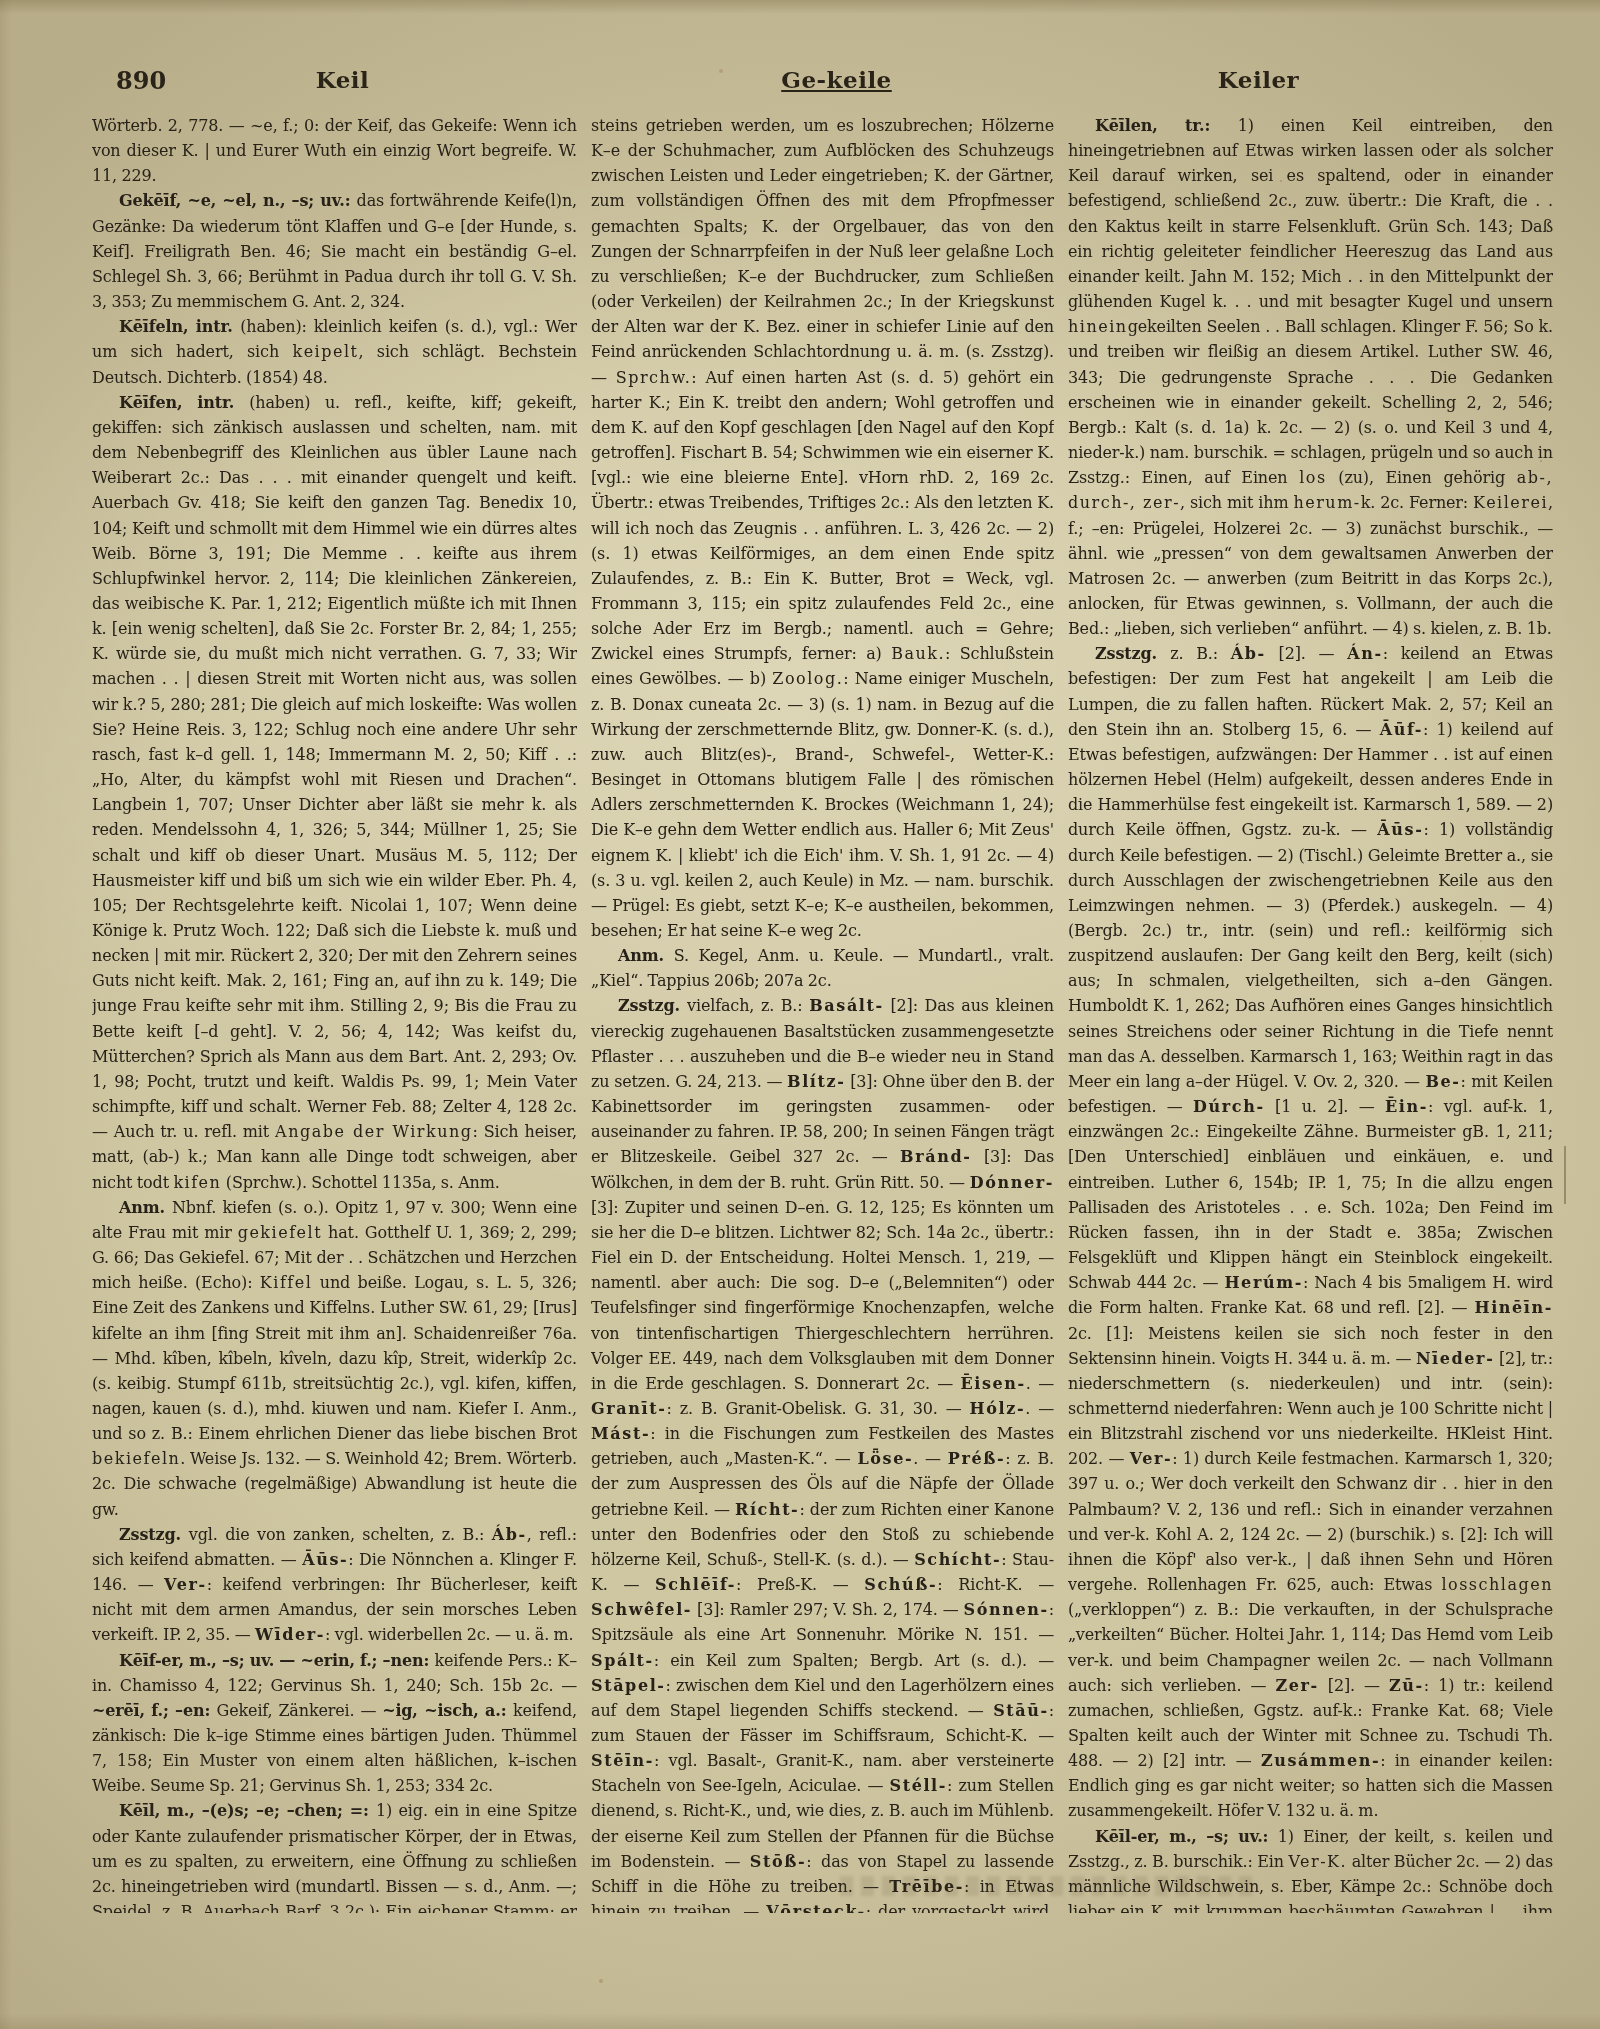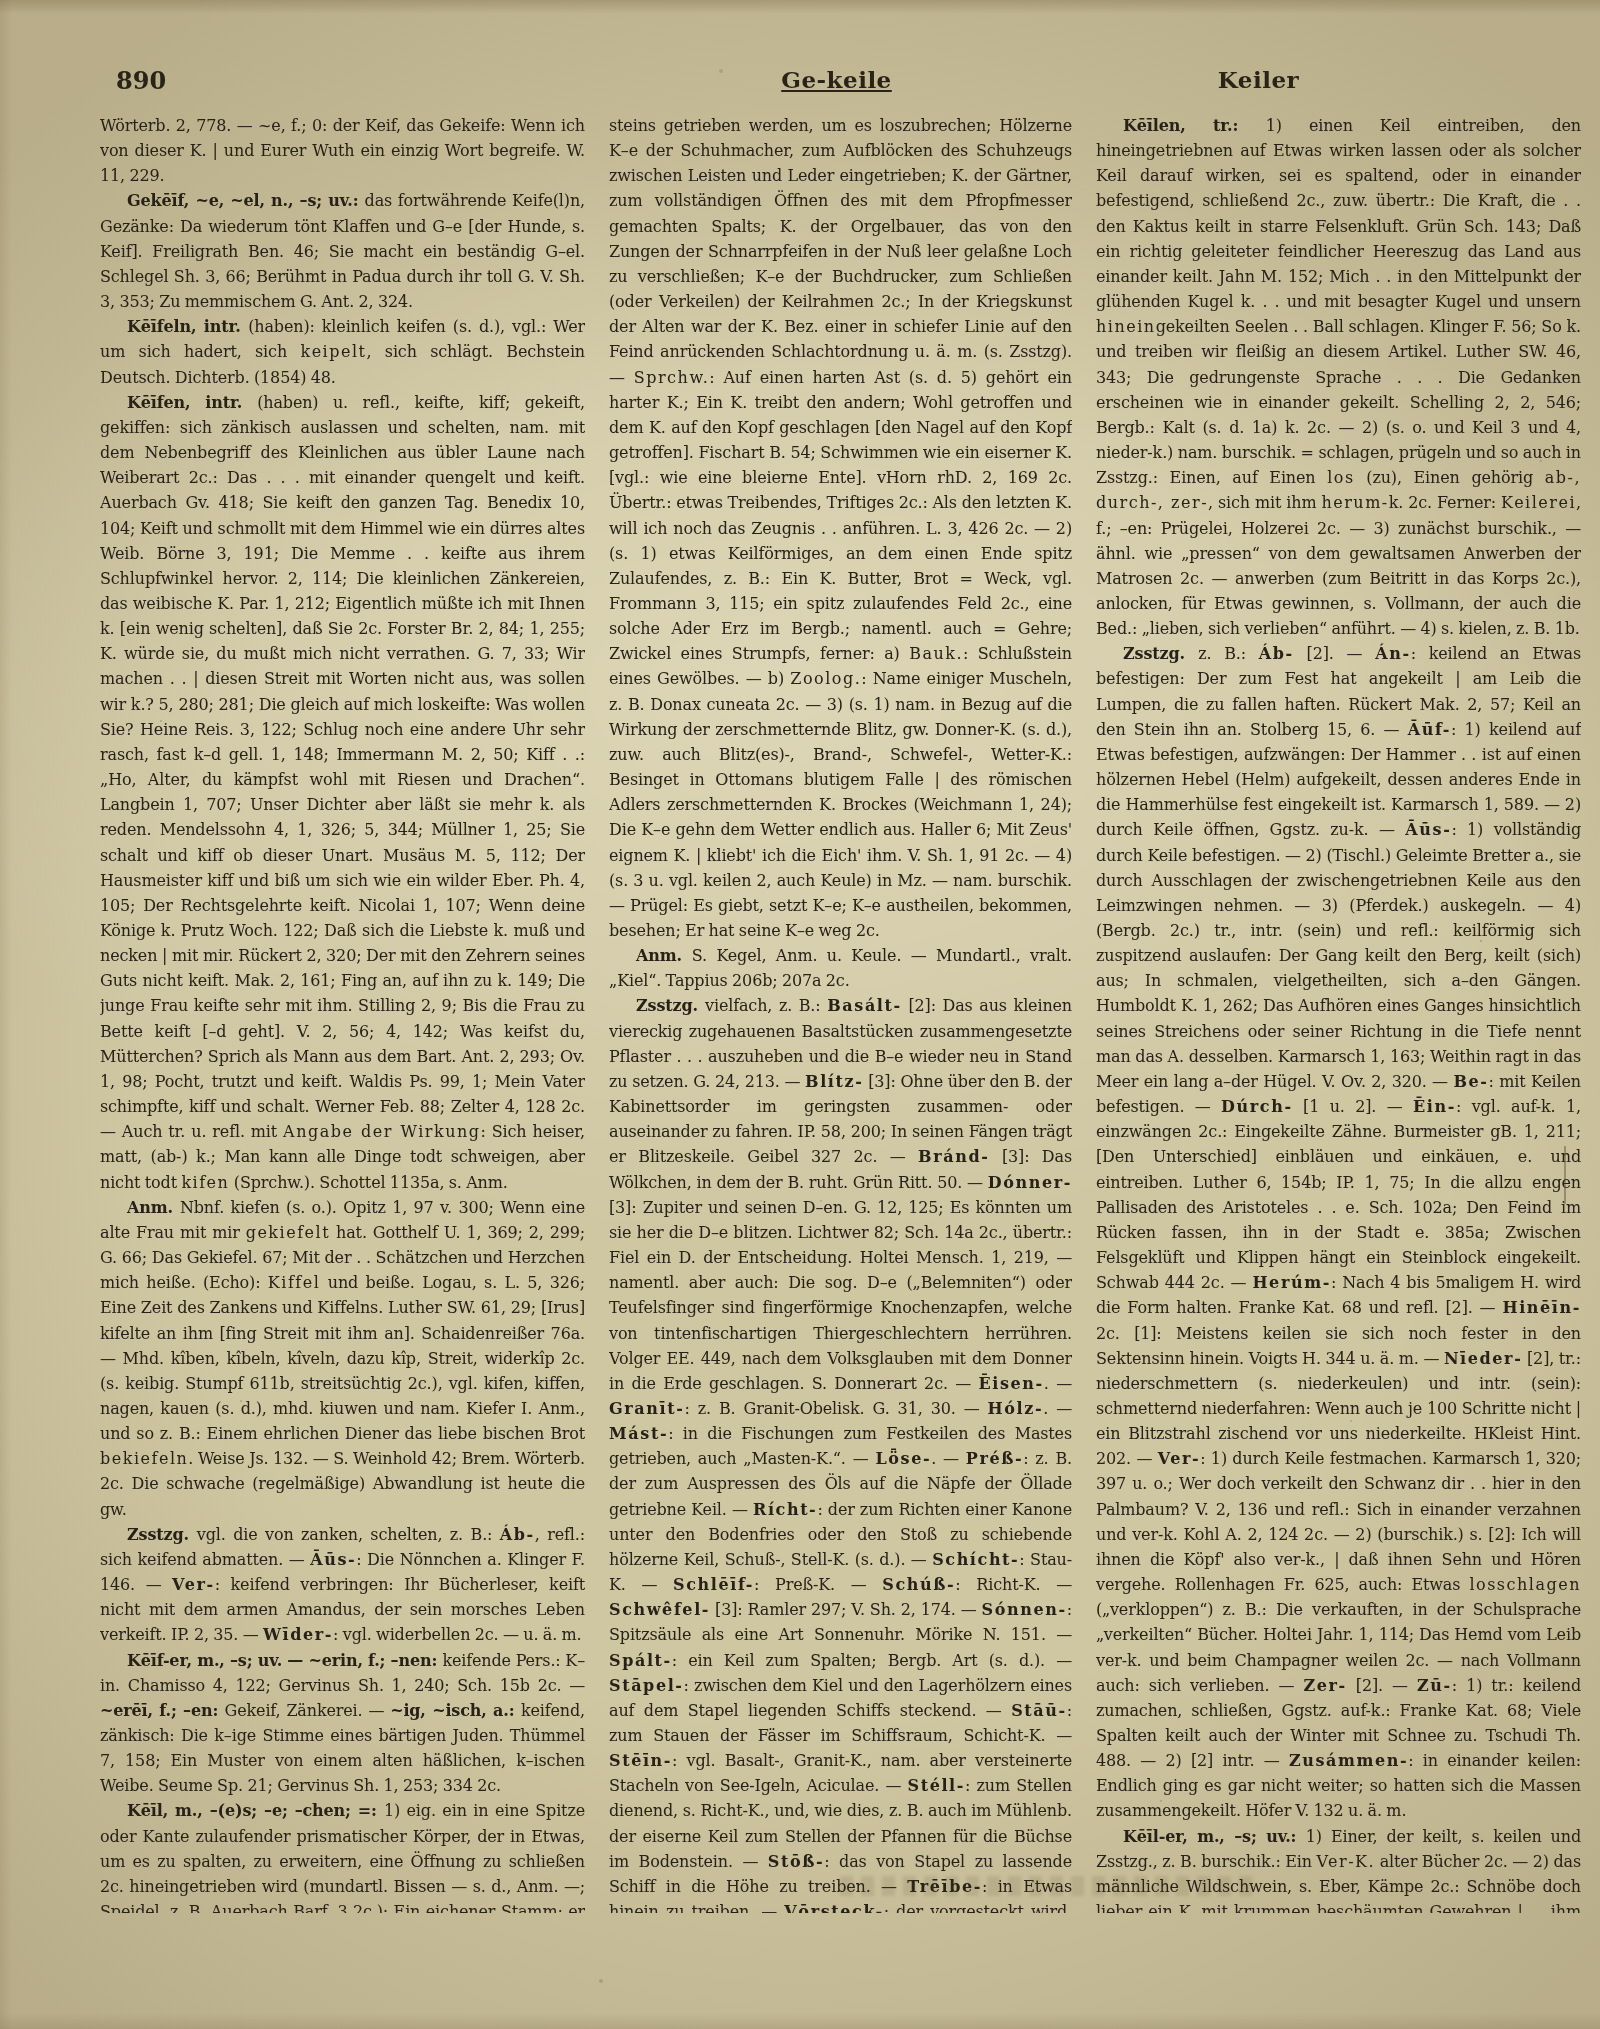--- a/index.html
+++ b/index.html
@@ -32,22 +32,22 @@
   .runhead{
     position:absolute;top:66px;height:30px;
     font-size:23px;font-weight:bold;color:#2a2318;
     text-align:center;letter-spacing:.5px;
   }
   .pagenum{position:absolute;left:116px;top:66px;font-size:24px;font-weight:bold;color:#2a2318;}
   .rh1{left:100px;width:485px;}
   .rh2{left:605px;width:463px;text-decoration:underline;}
   .rh3{left:1016px;width:485px;}
   .cols{
-    position:absolute;left:100px;top:113px;width:1461px;
-    display:grid;grid-template-columns:485px 463px 485px;column-gap:24px;
+    position:absolute;left:92px;top:113px;width:1461px;
+    display:grid;grid-template-columns:485px 463px 485px;column-gap:14px;
   }
   .col{
     height:1800px;overflow:hidden;
     text-align:justify;
     font-size:16px;line-height:25.15px;
     letter-spacing:-0.15px;word-spacing:-0.5px;
     color:#272118;
     hyphens:none;
   }
   .para{margin:0;padding:0;}
@@ -62,20 +62,21 @@
     filter:blur(1.6px);
   }
 </style>
 </head>
 <body>
 
 <div class="page">
   <div class="specks"></div>
 
   <div class="pagenum">890</div>
+  <div class="runhead rh1">Keil</div>
   <div class="runhead rh2">Ge-keile</div>
   <div class="runhead rh3">Keiler</div>
 
   <div class="cols">
     <div class="col">
         <p class="para"><span>Wörterb. 2, 778. — ~e, f.; 0: der Keif, das Gekeife: Wenn ich von dieser K. | und Eurer Wuth ein einzig Wort begreife. W. 11, 229.</span></p>
         <p class="para ind"><span class="run-h">Gekēīf, ~e, ~el, n., –s; uv.: </span><span>das fortwährende Keife(l)n, Gezänke: Da wiederum tönt Klaffen und G–e [der Hunde, s. Keif]. Freiligrath Ben. 46; Sie macht ein beständig G–el. Schlegel Sh. 3, 66; Berühmt in Padua durch ihr toll G. V. Sh. 3, 353; Zu memmischem G. Ant. 2, 324.</span></p>
         <p class="para ind"><span class="run-h">Kēīfeln, intr. </span><span>(haben): kleinlich keifen (s. d.), vgl.: Wer um sich hadert, sich </span><span class="run-g">keipelt</span><span>, sich schlägt. Bechstein Deutsch. Dichterb. (1854) 48.</span></p>
         <p class="para ind"><span class="run-h">Kēīfen, intr. </span><span>(haben) u. refl., keifte, kiff; gekeift, gekiffen: sich zänkisch auslassen und schelten, nam. mit dem Nebenbegriff des Kleinlichen aus übler Laune nach Weiberart 2c.: Das . . . mit einander quengelt und keift. Auerbach Gv. 418; Sie keift den ganzen Tag. Benedix 10, 104; Keift und schmollt mit dem Himmel wie ein dürres altes Weib. Börne 3, 191; Die Memme . . keifte aus ihrem Schlupfwinkel hervor. 2, 114; Die kleinlichen Zänkereien, das weibische K. Par. 1, 212; Eigentlich müßte ich mit Ihnen k. [ein wenig schelten], daß Sie 2c. Forster Br. 2, 84; 1, 255; K. würde sie, du mußt mich nicht verrathen. G. 7, 33; Wir machen . . | diesen Streit mit Worten nicht aus, was sollen wir k.? 5, 280; 281; Die gleich auf mich loskeifte: Was wollen Sie? Heine Reis. 3, 122; Schlug noch eine andere Uhr sehr rasch, fast k–d gell. 1, 148; Immermann M. 2, 50; Kiff . .: „Ho, Alter, du kämpfst wohl mit Riesen und Drachen“. Langbein 1, 707; Unser Dichter aber läßt sie mehr k. als reden. Mendelssohn 4, 1, 326; 5, 344; Müllner 1, 25; Sie schalt und kiff ob dieser Unart. Musäus M. 5, 112; Der Hausmeister kiff und biß um sich wie ein wilder Eber. Ph. 4, 105; Der Rechtsgelehrte keift. Nicolai 1, 107; Wenn deine Könige k. Prutz Woch. 122; Daß sich die Liebste k. muß und necken | mit mir. Rückert 2, 320; Der mit den Zehrern seines Guts nicht keift. Mak. 2, 161; Fing an, auf ihn zu k. 149; Die junge Frau keifte sehr mit ihm. Stilling 2, 9; Bis die Frau zu Bette keift [–d geht]. V. 2, 56; 4, 142; Was keifst du, Mütterchen? Sprich als Mann aus dem Bart. Ant. 2, 293; Ov. 1, 98; Pocht, trutzt und keift. Waldis Ps. 99, 1; Mein Vater schimpfte, kiff und schalt. Werner Feb. 88; Zelter 4, 128 2c. — Auch tr. u. refl. mit </span><span class="run-g">Angabe der Wirkung</span><span>: Sich heiser, matt, (ab-) k.; Man kann alle Dinge todt schweigen, aber nicht todt </span><span class="run-g">kifen</span><span> (Sprchw.). Schottel 1135a, s. Anm.</span></p>
         <p class="para ind"><span class="run-h">Anm. </span><span>Nbnf. kiefen (s. o.). Opitz 1, 97 v. 300; Wenn eine alte Frau mit mir </span><span class="run-g">gekiefelt</span><span> hat. Gotthelf U. 1, 369; 2, 299; G. 66; Das Gekiefel. 67; Mit der . . Schätzchen und Herzchen mich heiße. (Echo): </span><span class="run-g">Kiffel</span><span> und beiße. Logau, s. L. 5, 326; Eine Zeit des Zankens und Kiffelns. Luther SW. 61, 29; [Irus] kifelte an ihm [fing Streit mit ihm an]. Schaidenreißer 76a. — Mhd. kîben, kîbeln, kîveln, dazu kîp, Streit, widerkîp 2c. (s. keibig. Stumpf 611b, streitsüchtig 2c.), vgl. kifen, kiffen, nagen, kauen (s. d.), mhd. kiuwen und nam. Kiefer I. Anm., und so z. B.: Einem ehrlichen Diener das liebe bischen Brot </span><span class="run-g">bekiefeln</span><span>. Weise Js. 132. — S. Weinhold 42; Brem. Wörterb. 2c. Die schwache (regelmäßige) Abwandlung ist heute die gw.</span></p>

